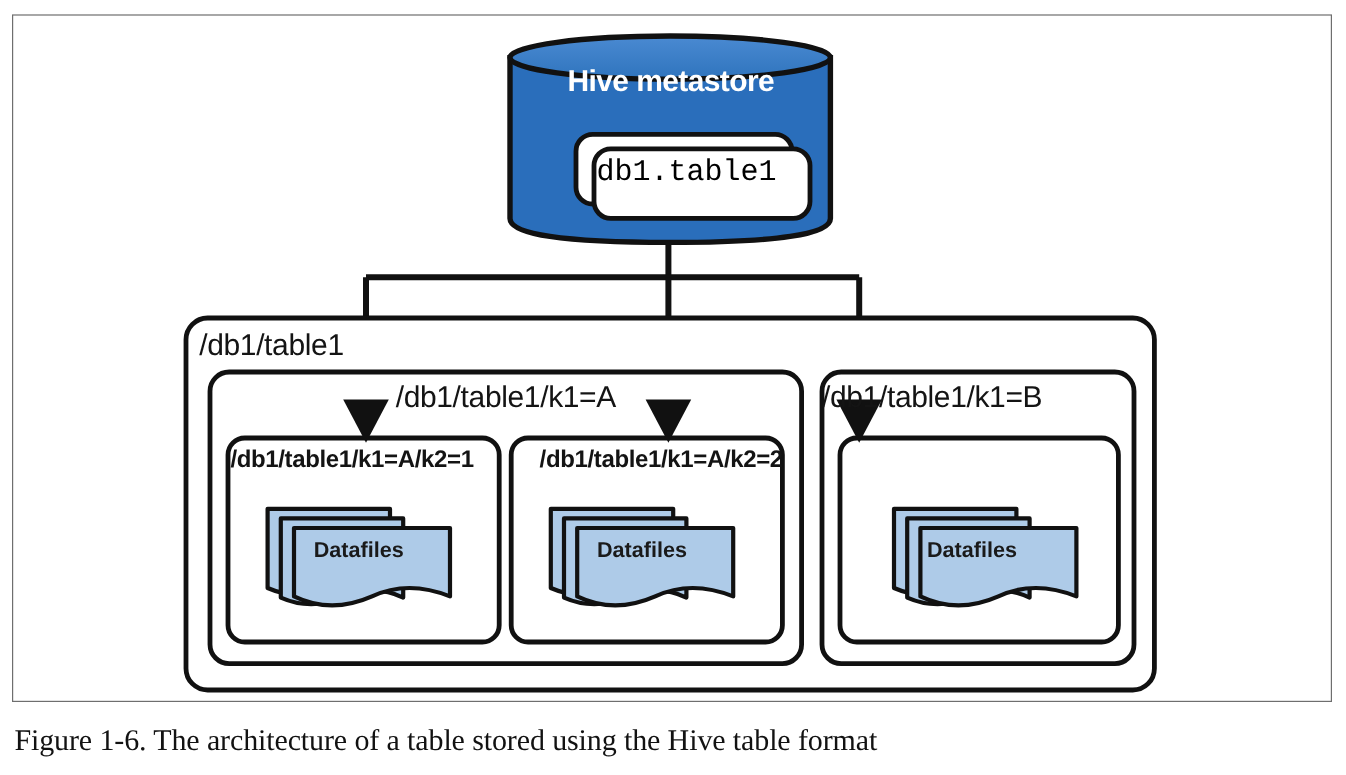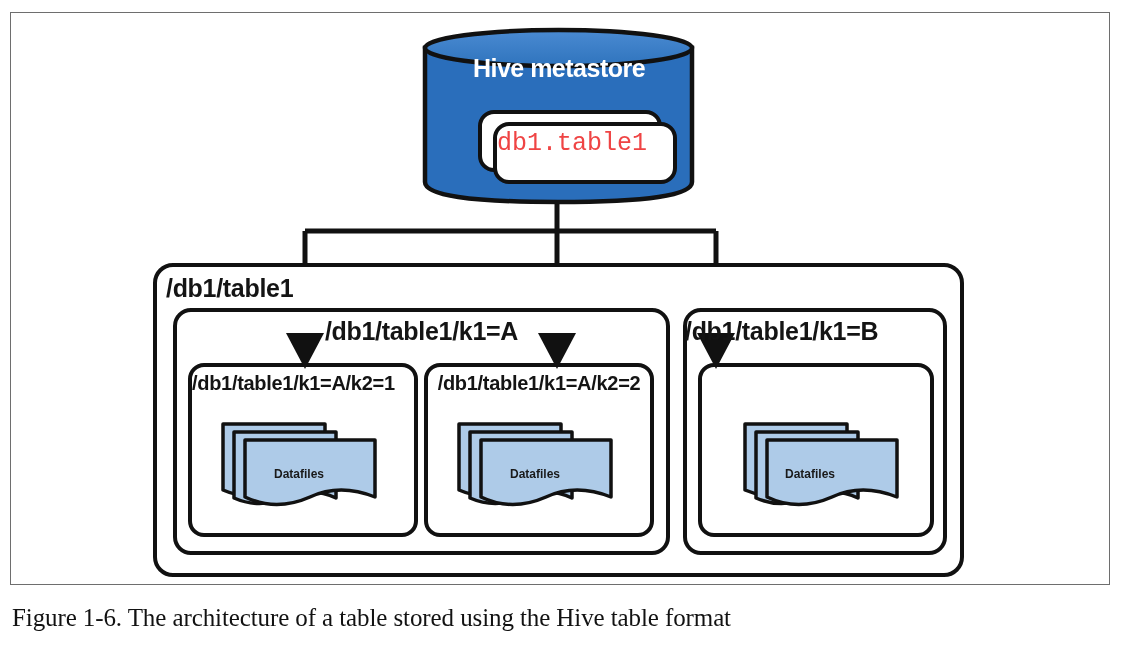--- a/index.html
+++ b/index.html
@@ -39,21 +39,21 @@
     width: 1122px;
     height: 646px;
   }
 
   
   .lbl {
     position: absolute;
     color: #141414;
     white-space: nowrap;
     font-family: "Liberation Sans", sans-serif;
-    font-weight: bold;
+    font-weight: normal;
     letter-spacing: -0.3px;
   }
 
   #metastore-title {
     left: 425px;
     top: 54px;
     width: 268px;
     text-align: center;
     font-size: 25px;
     color: #ffffff;
@@ -62,21 +62,21 @@
   }
 
   #card-label {
     left: 487px;
     top: 129px;
     width: 170px;
     text-align: center;
     font-family: "Liberation Mono", "DejaVu Sans Mono", monospace;
     font-size: 25px;
     font-weight: normal;
-    color: #ef4444;
+    color: #000000;
     letter-spacing: 0px;
   }
 
   #table-root-label {
     left: 166px;
     top: 274px;
     font-size: 25px;
   }
 
   #part-a-label {
@@ -94,31 +94,30 @@
     text-align: left;
     font-size: 25px;
   }
 
   .subpart-label {
     font-size: 20px;
     font-weight: bold;
     text-align: center;
   }
   #sub-a1-label { left: 192px; top: 372px; width: 200px; }
-  #sub-a2-label { left: 428px; top: 372px; width: 222px; }
+  #sub-a2-label { left: 440px; top: 372px; width: 222px; }
   #sub-b1-label { left: 702px; top: 372px; width: 228px; }
 
   .datafiles-label {
     position: absolute;
-    font-size: 12px;
+    font-size: 18px;
     font-weight: bold;
     color: #1a1a1a;
     text-align: center;
     white-space: nowrap;
-    margin-top: 19px;
   }
   #df-a1-text { left: 231px; top: 448px; width: 136px; }
   #df-a2-text { left: 467px; top: 448px; width: 136px; }
   #df-b1-text { left: 742px; top: 448px; width: 136px; }
 
   #figure-caption {
     position: absolute;
     left: 12px;
     top: 604px;
     font-family: "Liberation Serif", "DejaVu Serif", serif;

